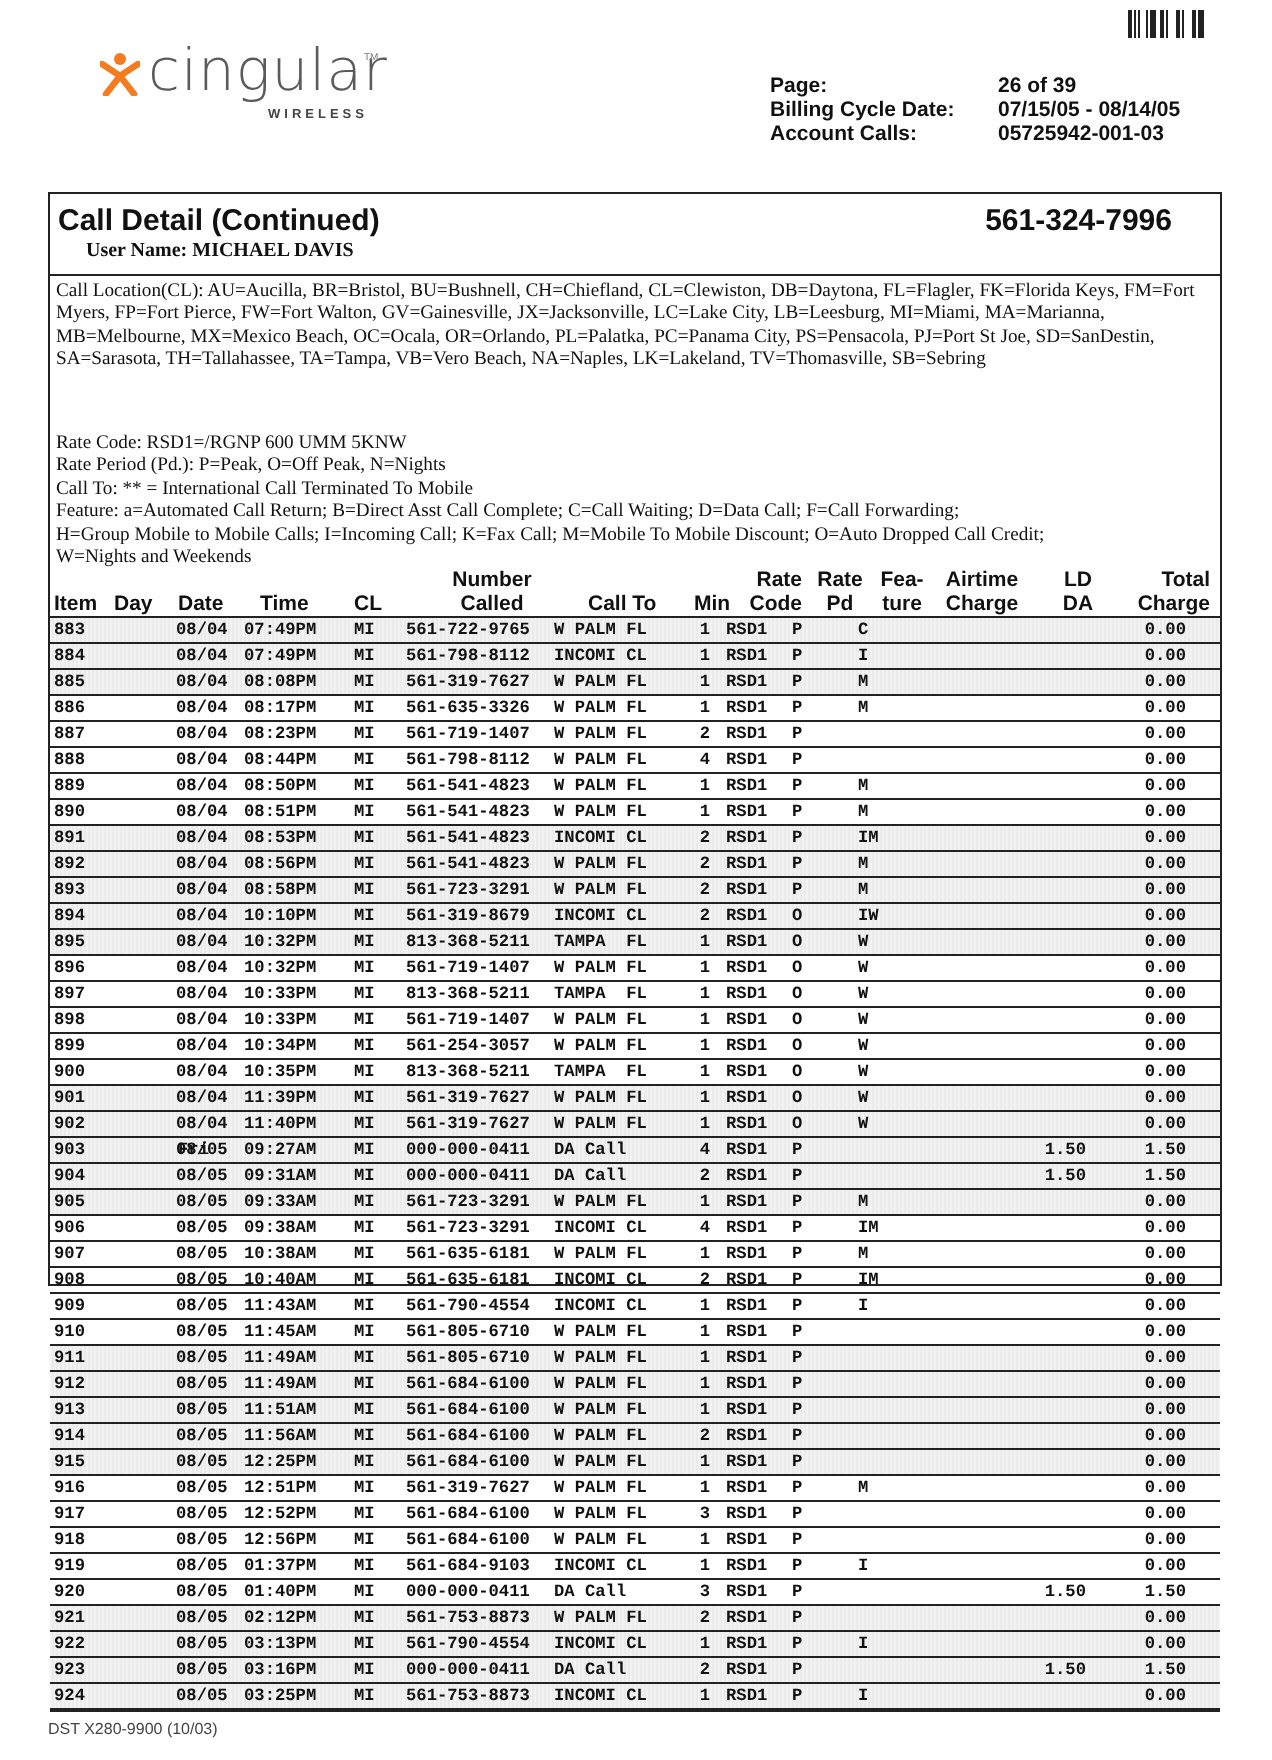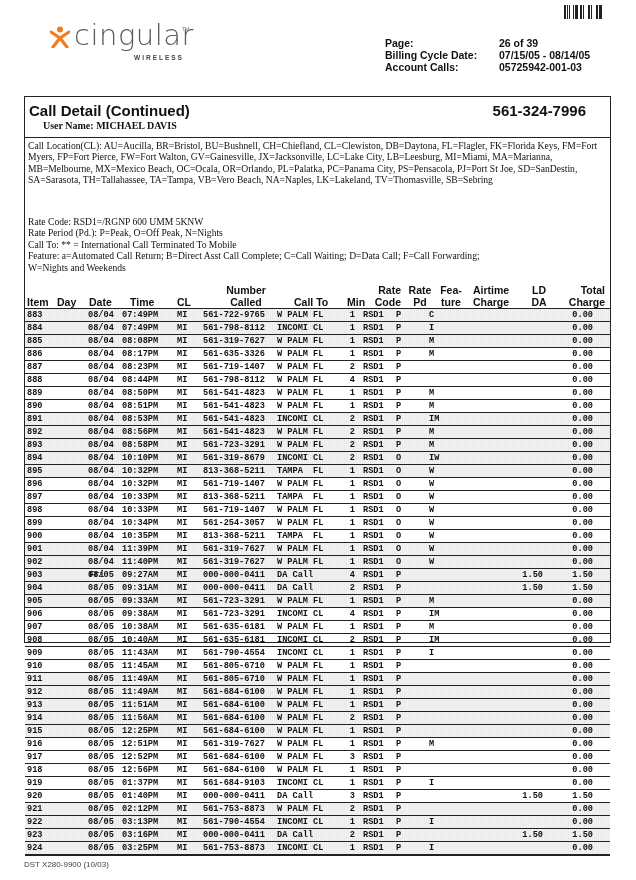--- a/index.html
+++ b/index.html
@@ -93,20 +93,21 @@
     <div class="user">User Name: MICHAEL DAVIS</div>
   </div>
 
   <div class="legend">Call Location(CL):  AU=Aucilla, BR=Bristol, BU=Bushnell, CH=Chiefland, CL=Clewiston, DB=Daytona, FL=Flagler, FK=Florida Keys, FM=Fort Myers, FP=Fort Pierce, FW=Fort Walton, GV=Gainesville, JX=Jacksonville, LC=Lake City, LB=Leesburg, MI=Miami, MA=Marianna, MB=Melbourne, MX=Mexico Beach, OC=Ocala, OR=Orlando, PL=Palatka, PC=Panama City, PS=Pensacola, PJ=Port St Joe, SD=SanDestin, SA=Sarasota, TH=Tallahassee, TA=Tampa, VB=Vero Beach, NA=Naples, LK=Lakeland, TV=Thomasville, SB=Sebring</div>
 
   <div class="legend2">
     <div>Rate Code: RSD1=/RGNP 600 UMM 5KNW</div>
     <div>Rate Period (Pd.): P=Peak, O=Off Peak, N=Nights</div>
     <div>Call To: ** = International Call Terminated To Mobile</div>
     <div>Feature: a=Automated Call Return; B=Direct Asst Call Complete; C=Call Waiting; D=Data Call; F=Call Forwarding;</div>
+    <div>H=Group Mobile to Mobile Calls; I=Incoming Call; K=Fax Call; M=Mobile To Mobile Discount; O=Auto Dropped Call Credit;</div>
     <div>W=Nights and Weekends</div>
   </div>
 
   <div class="thead">
     <div class="th" style="left:2px">Item</div>
     <div class="th" style="left:32px">Day</div>
     <div class="th" style="left:64px">Date</div>
     <div class="th" style="left:105px">Time</div>
     <div class="th" style="left:152px">CL</div>
     <div class="th c" style="left:190px;width:62px">

